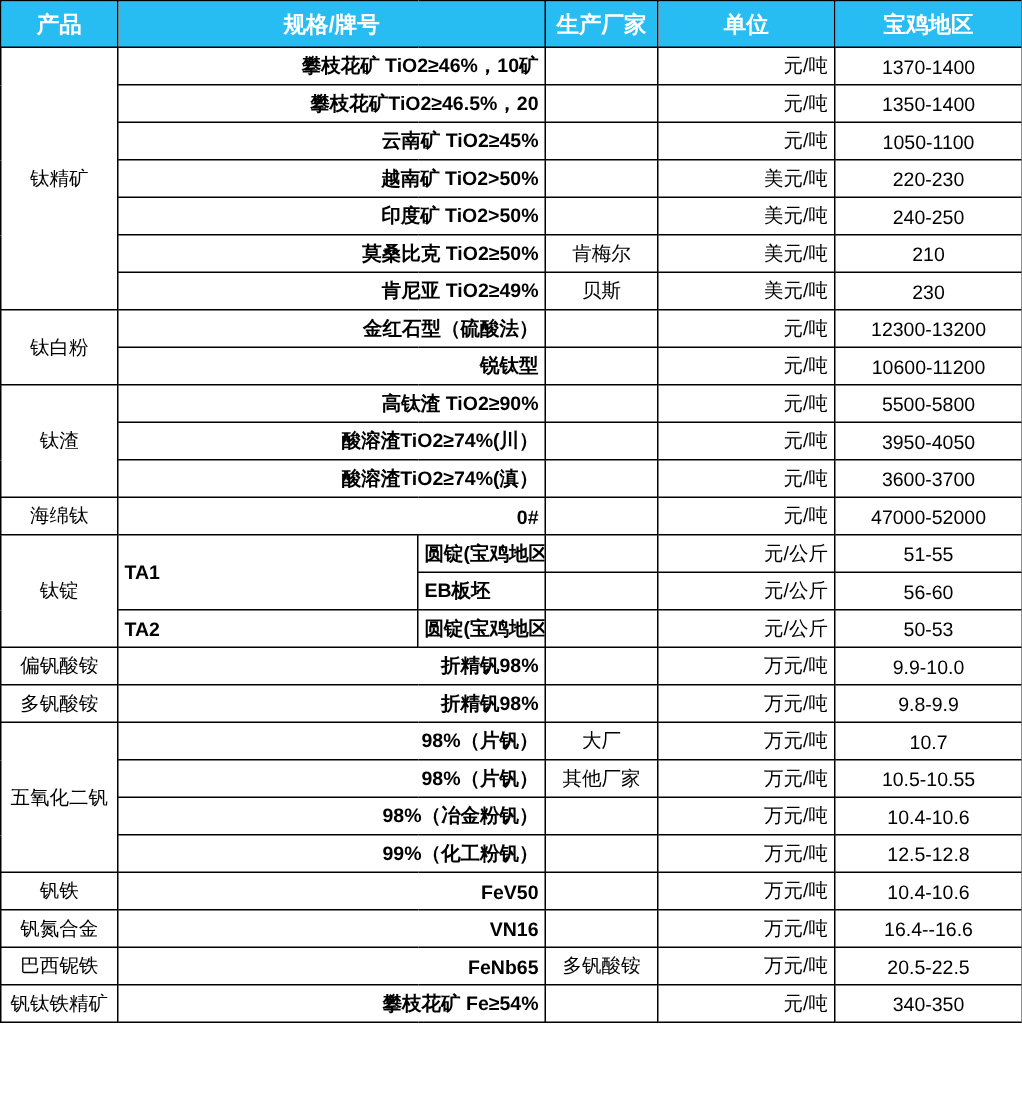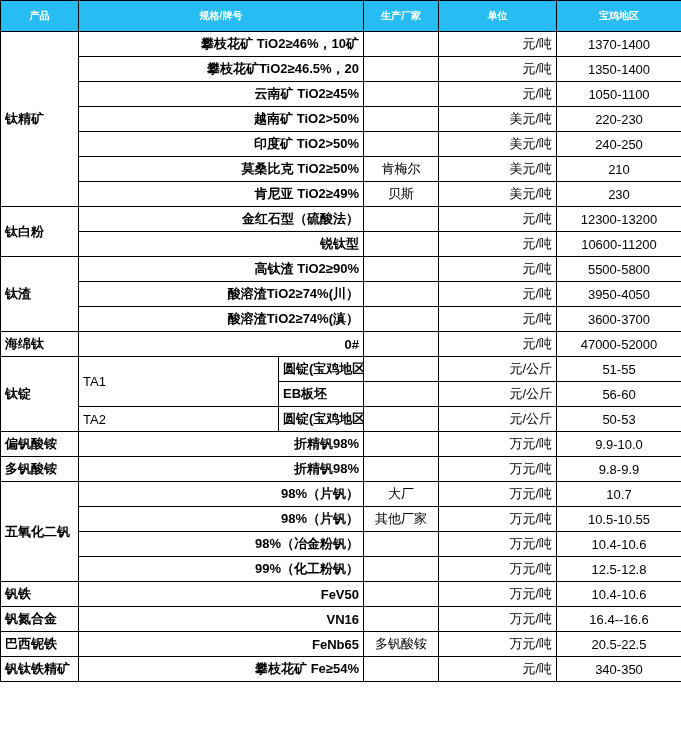--- a/index.html
+++ b/index.html
@@ -26,26 +26,26 @@
     height: 25px;
     box-sizing: border-box;
     overflow: hidden;
     white-space: nowrap;
   }
   table.price-table th {
     background: #27bdf2;
     color: #ffffff;
     font-weight: bold;
     text-align: center;
-    font-size: 10px;
+    font-size: 15px;
     height: 31px;
   }
   td.cat {
-    text-align: left;
-    font-weight: bold;
+    text-align: center;
+    font-weight: normal;
     font-size: 13px;
   }
   td.spec {
     text-align: right;
     font-weight: bold;
     padding-left: 6px;
   }
   td.spec-sub {
     text-align: left;
     font-weight: bold;
@@ -65,21 +65,21 @@
   }
   .col-cat   { width: 78px; }
   .col-spec  { width: 200px; }
   .col-maker { width: 85px; }
   .col-unit  { width: 75px; }
   .col-price { width: 118px; }
   .col-note  { width: 125px; }
   
   td.spec-split-left {
     text-align: left;
-    font-weight: normal;
+    font-weight: bold;
     padding-left: 6px;
     border-right: 1px solid #000000;
   }
 </style>
 </head>
 <body>
 
 <table class="price-table">
   <colgroup>
     <col class="col-cat">

